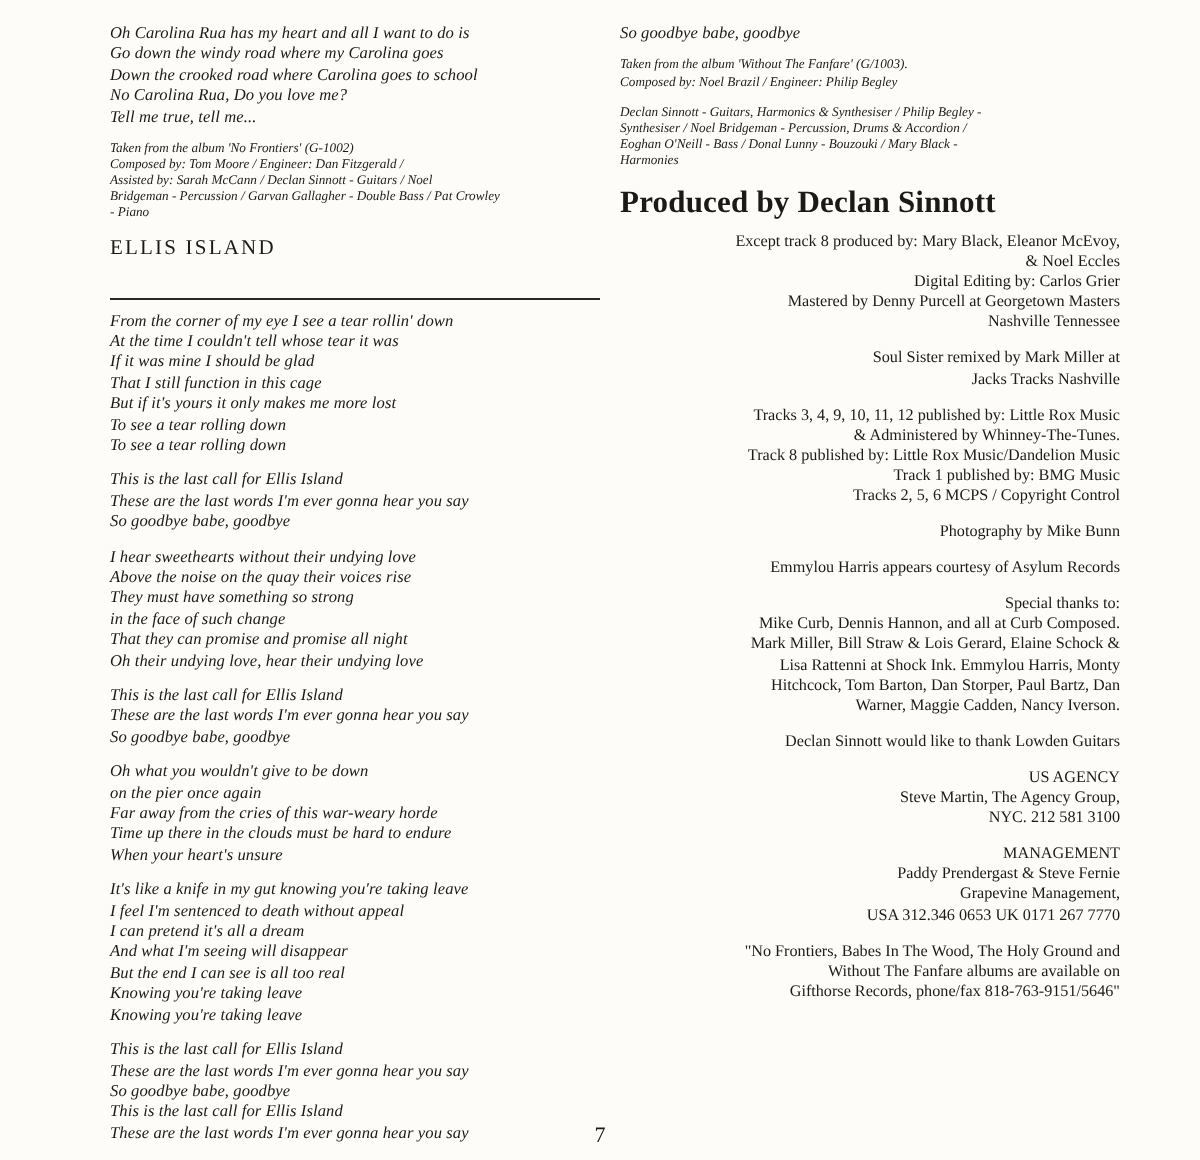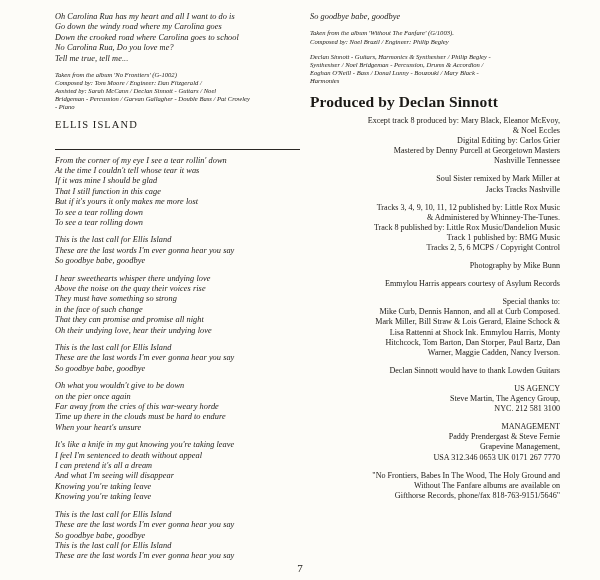--- a/index.html
+++ b/index.html
@@ -127,21 +127,21 @@
 
     <div class="lyric">
       <div>This is the last call for Ellis Island</div>
       <div>These are the last words I'm ever gonna hear you say</div>
       <div>So goodbye babe, goodbye</div>
     </div>
 
     <div class="gap"></div>
 
     <div class="lyric">
-      <div>I hear sweethearts whisper there undying love</div>
+      <div>I hear sweethearts without their undying love</div>
       <div>Above the noise on the quay their voices rise</div>
       <div>They must have something so strong</div>
       <div>in the face of such change</div>
       <div>That they can promise and promise all night</div>
       <div>Oh their undying love, hear their undying love</div>
     </div>
 
     <div class="gap"></div>
 
     <div class="lyric">
@@ -160,20 +160,21 @@
       <div>When your heart's unsure</div>
     </div>
 
     <div class="gap"></div>
 
     <div class="lyric">
       <div>It's like a knife in my gut knowing you're taking leave</div>
       <div>I feel I'm sentenced to death without appeal</div>
       <div>I can pretend it's all a dream</div>
       <div>And what I'm seeing will disappear</div>
+      <div>But the end I can see is all too real</div>
       <div>Knowing you're taking leave</div>
       <div>Knowing you're taking leave</div>
     </div>
 
     <div class="gap"></div>
 
     <div class="lyric">
       <div>This is the last call for Ellis Island</div>
       <div>These are the last words I'm ever gonna hear you say</div>
       <div>So goodbye babe, goodbye</div>
@@ -239,21 +240,21 @@
     <div class="block">
       <div>Special thanks to:</div>
       <div>Mike Curb, Dennis Hannon, and all at Curb Composed.</div>
       <div>Mark Miller, Bill Straw &amp; Lois Gerard, Elaine Schock &amp;</div>
       <div>Lisa Rattenni at Shock Ink. Emmylou Harris, Monty</div>
       <div>Hitchcock, Tom Barton, Dan Storper, Paul Bartz, Dan</div>
       <div>Warner, Maggie Cadden, Nancy Iverson.</div>
     </div>
 
     <div class="block">
-      <div>Declan Sinnott would have to thank  Lowden Guitars</div>
+      <div>Declan Sinnott would like to thank  Lowden Guitars</div>
     </div>
 
     <div class="block">
       <div>US AGENCY</div>
       <div>Steve Martin, The Agency Group,</div>
       <div>NYC. 212 581 3100</div>
     </div>
 
     <div class="block">
       <div>MANAGEMENT</div>

